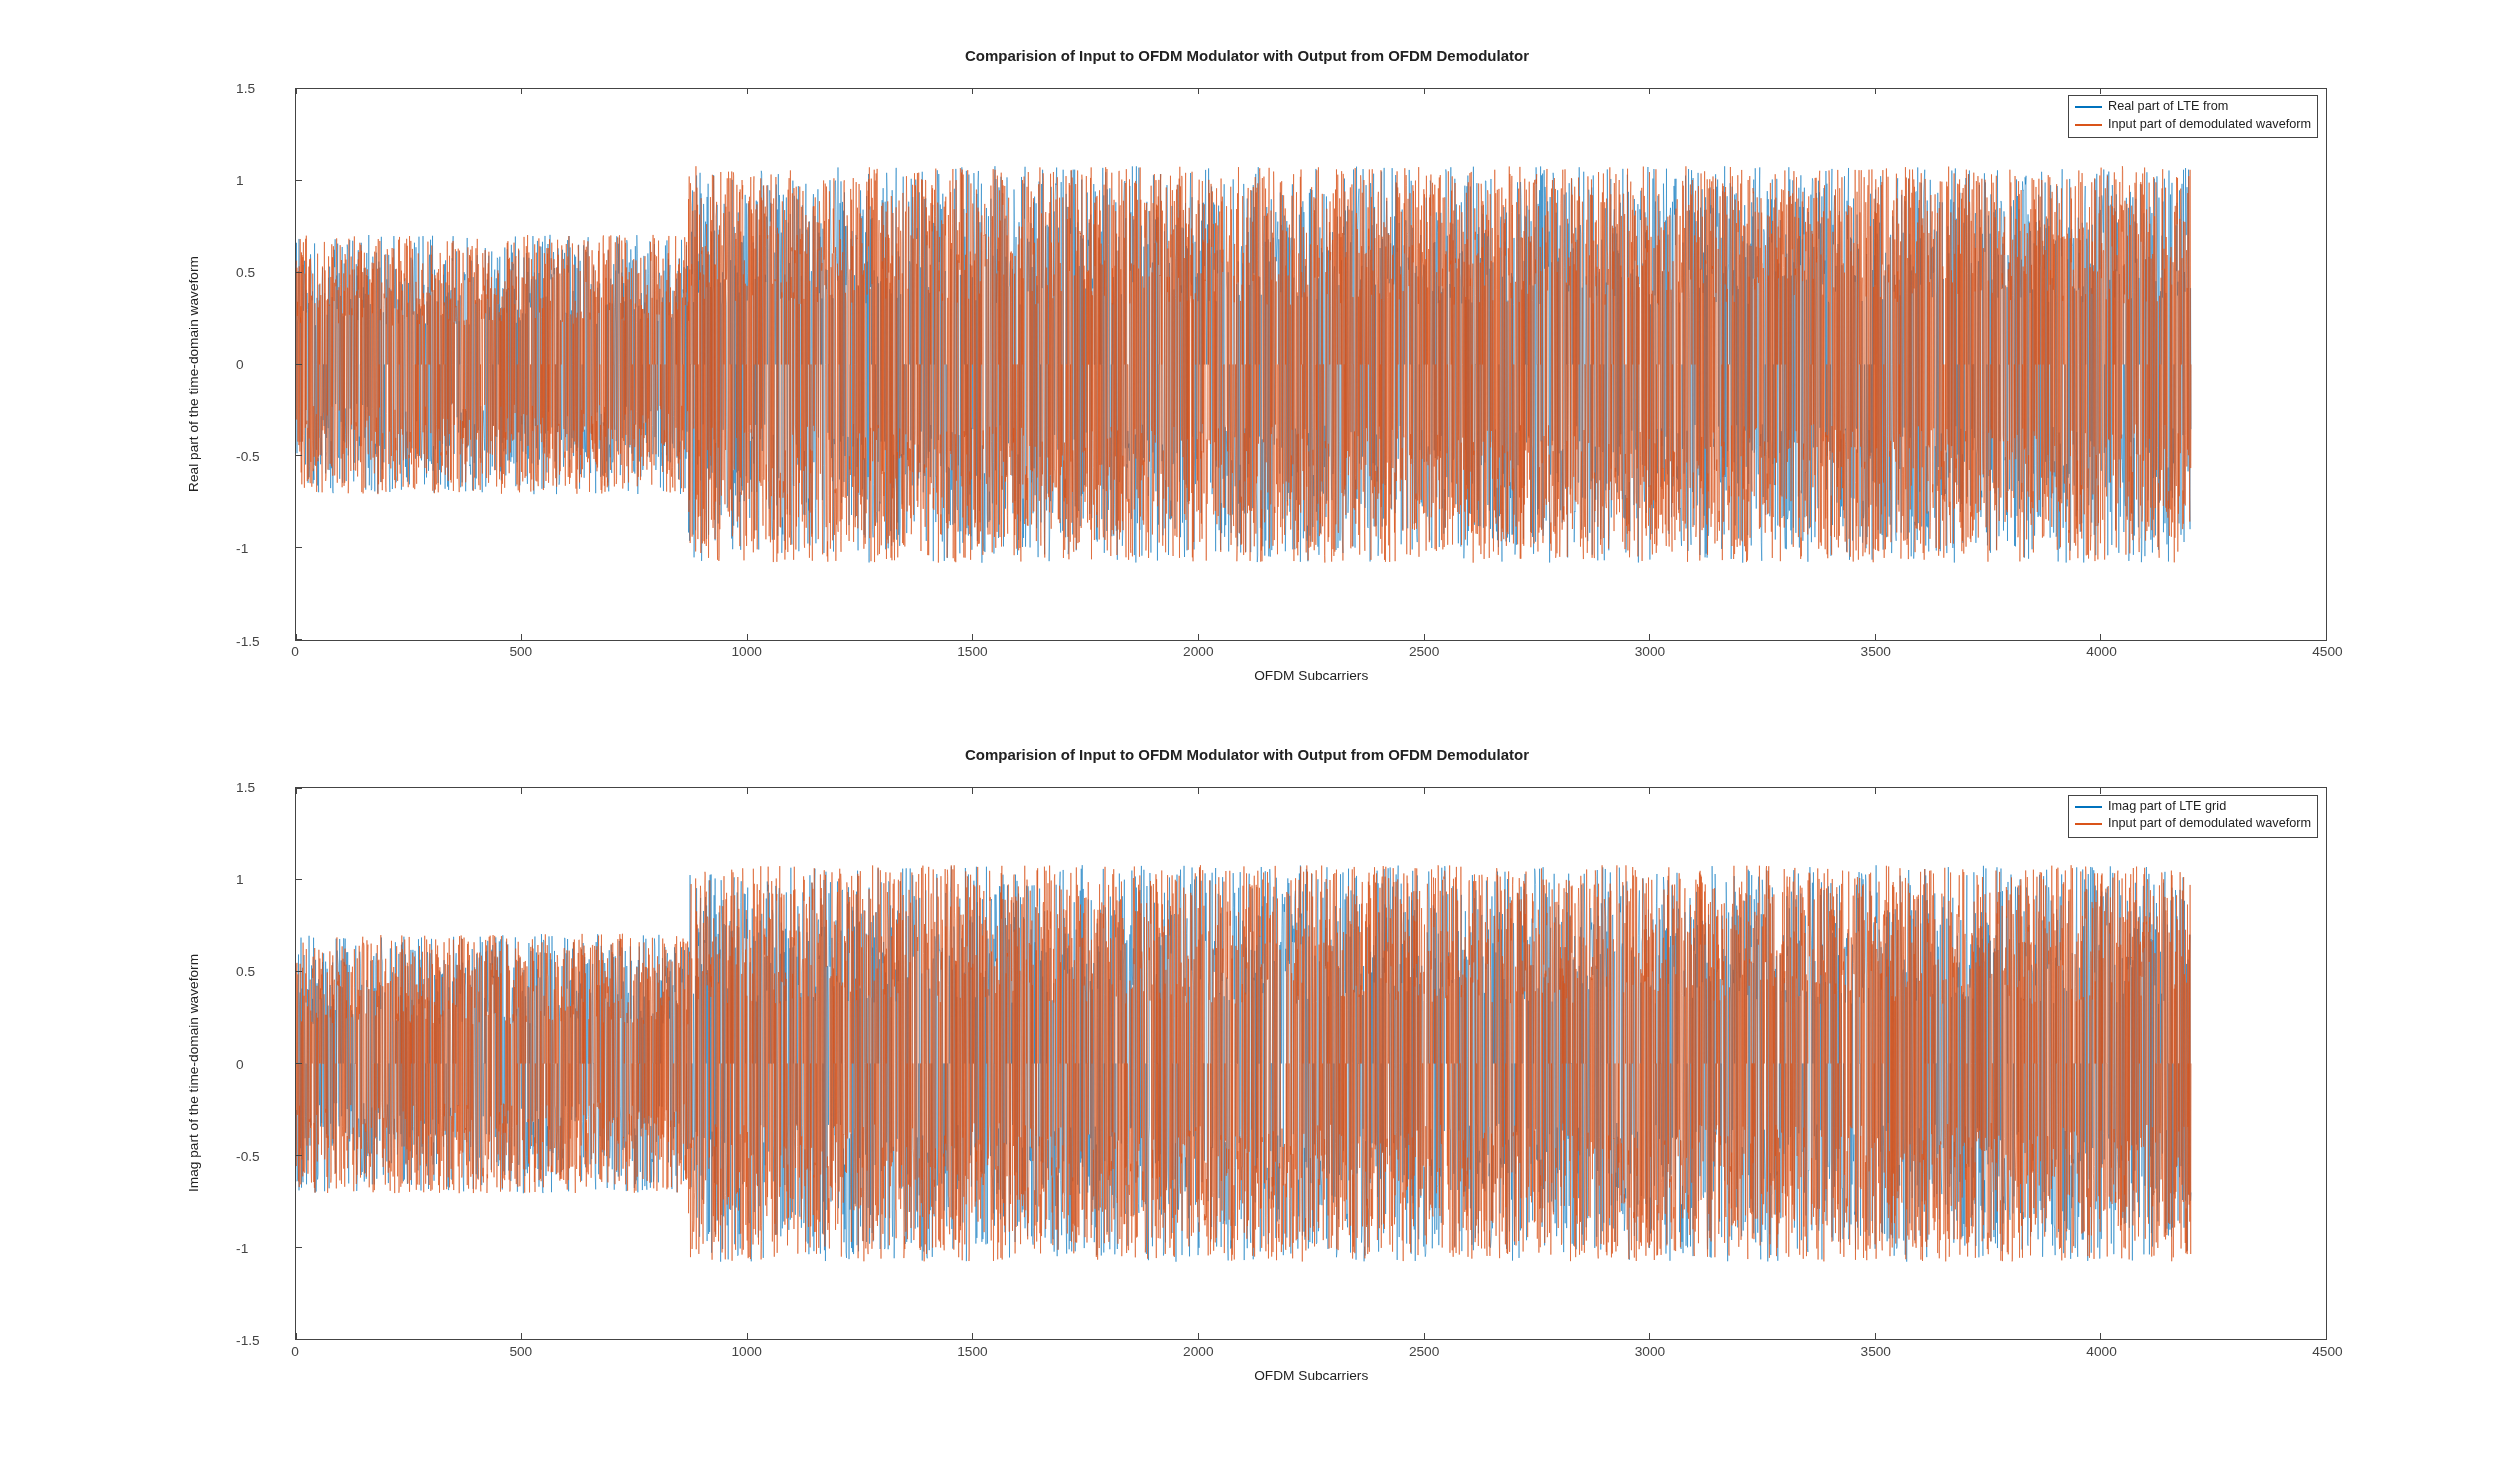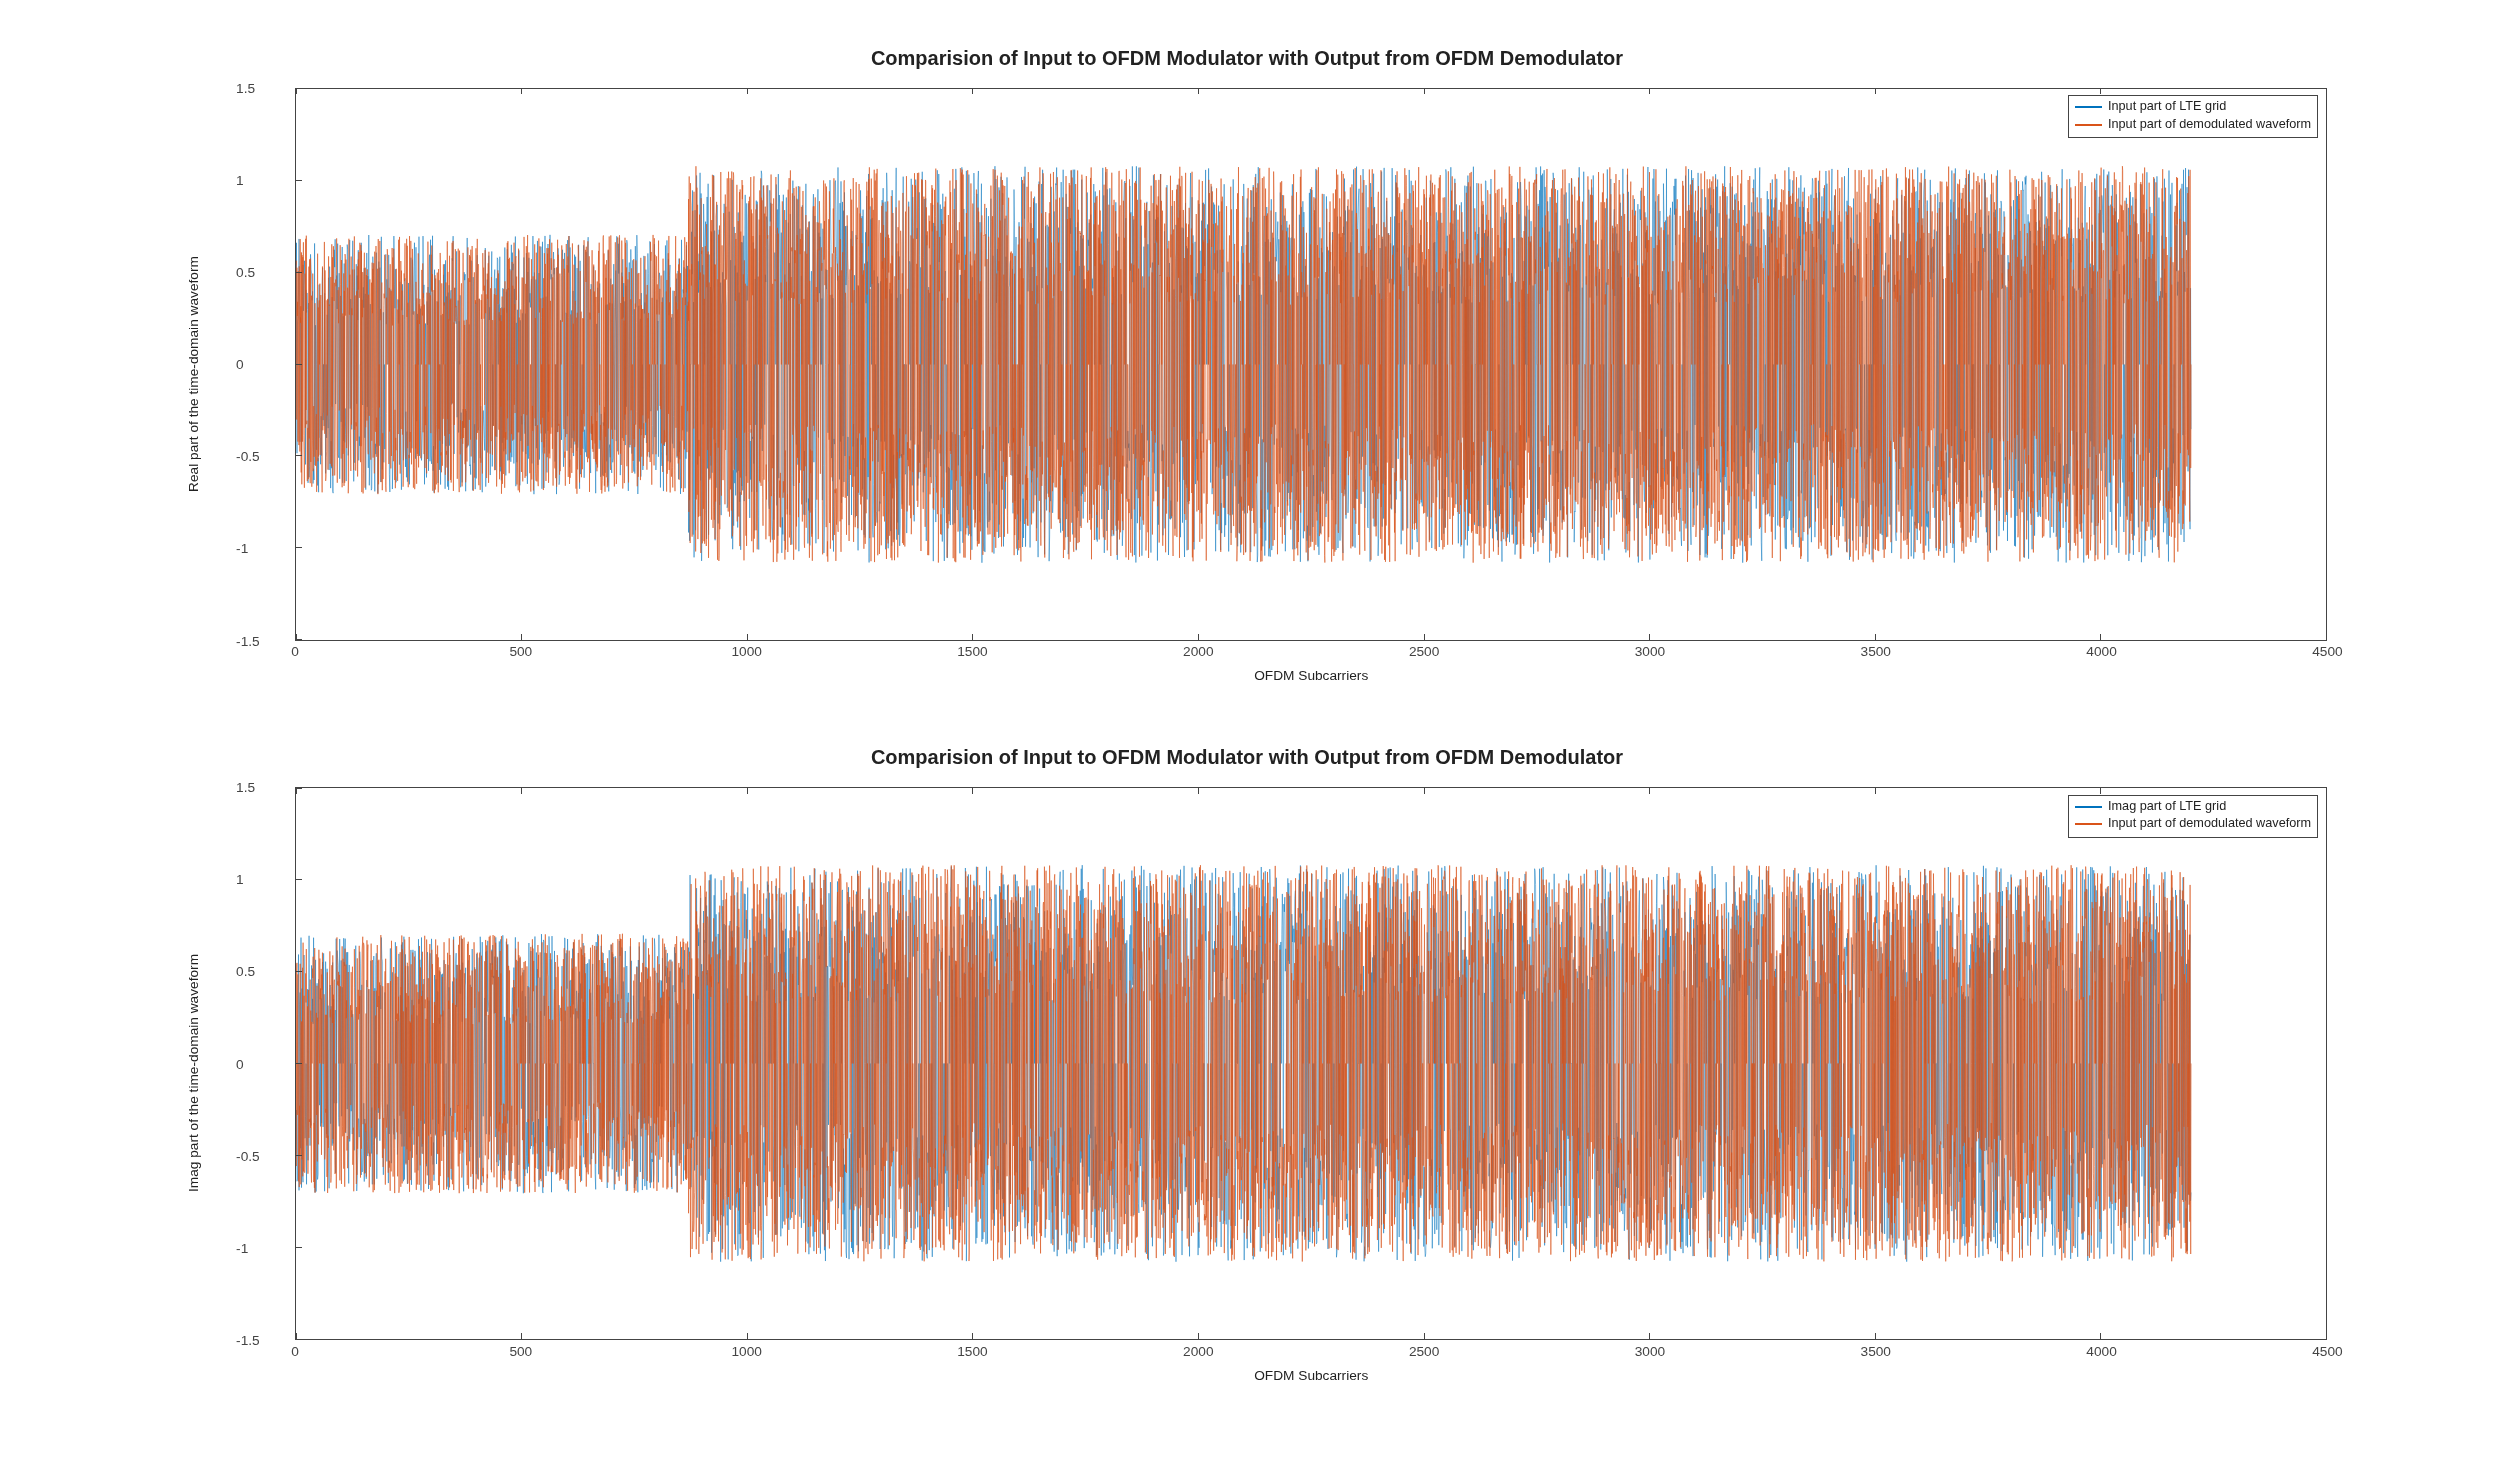--- a/index.html
+++ b/index.html
@@ -26,21 +26,21 @@
     box-sizing: border-box;
     padding: 29px 29px 59px 118px;
   }
   .panel-title {
     position: absolute;
     top: 7.8px;
     left: 0;
     width: 100%;
     text-align: center;
     font-weight: bold;
-    font-size: 20px;
+    font-size: 15px;
   }
   .axes-area {
     position: relative;
     width: 100%;
     height: 100%;
     box-sizing: border-box;
   }
   .plot-box {
     position: absolute;
     left: 59px;
@@ -212,21 +212,21 @@
           <div class="x-tick" style="left: 66.6667%;">3000</div>
           <div class="x-tick" style="left: 77.7778%;">3500</div>
           <div class="x-tick" style="left: 88.8889%;">4000</div>
           <div class="x-tick" style="left: 100%;">4500</div>
         </div>
       <div class="xlabel">OFDM Subcarriers</div>
 
       <div class="legend">
           <div class="legend-row">
             <span class="legend-swatch" style="border-top-color: rgb(0, 114, 189);"></span>
-            <span>Input part of LTE grid</span>
+            <span>Real part of LTE from</span>
           </div>
           <div class="legend-row">
             <span class="legend-swatch" style="border-top-color: rgb(217, 83, 25);"></span>
             <span>Input part of demodulated waveform</span>
           </div>
         </div>
     </div>
   </div>
 
   <div class="panel">

